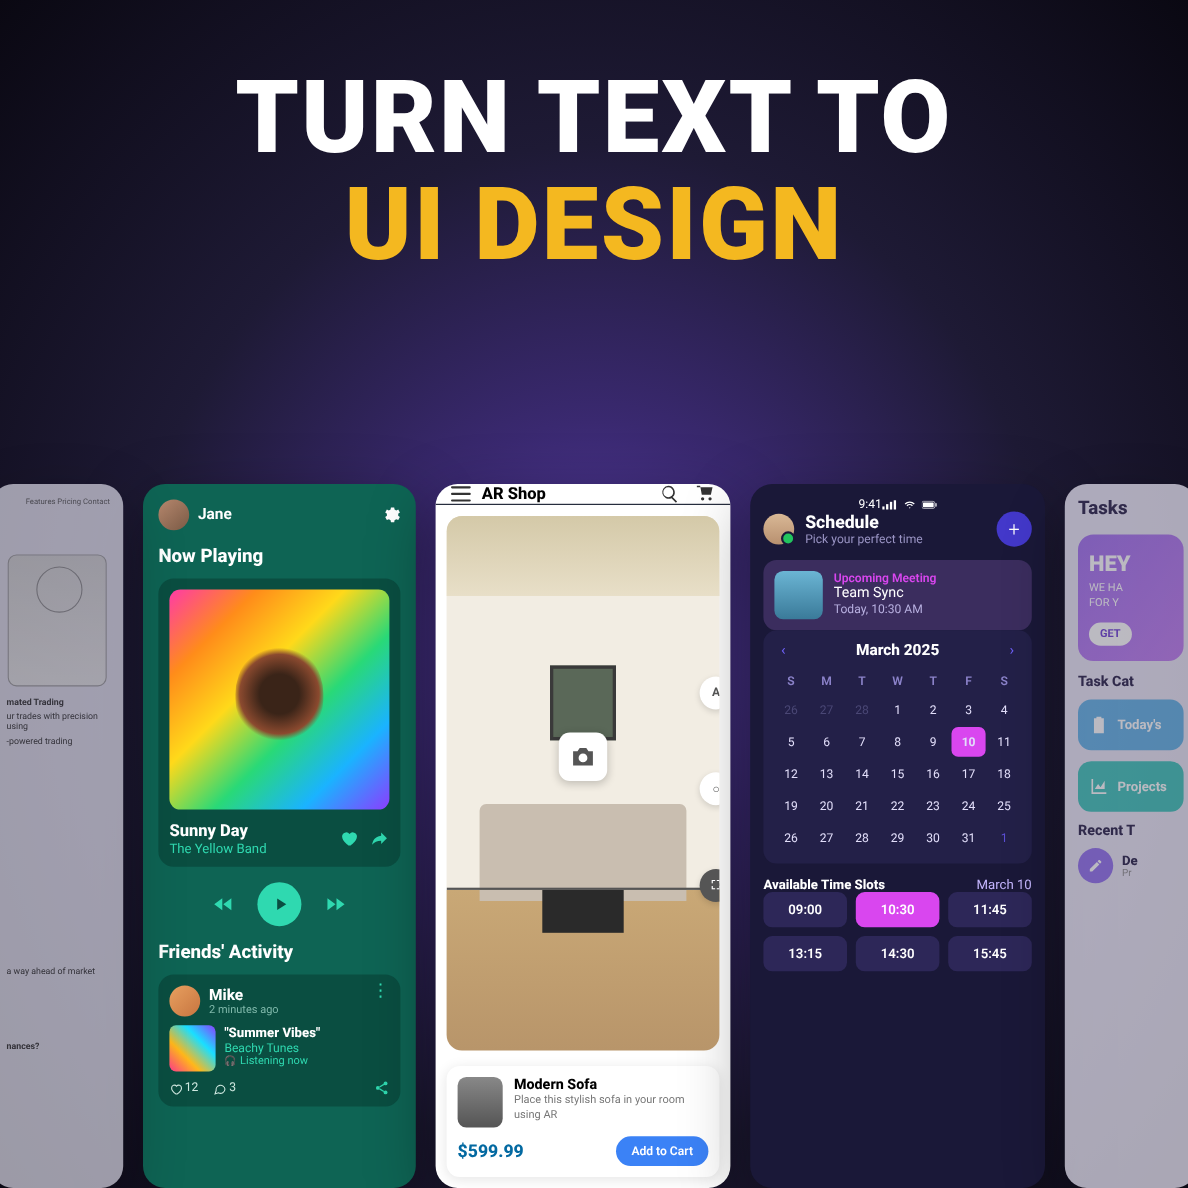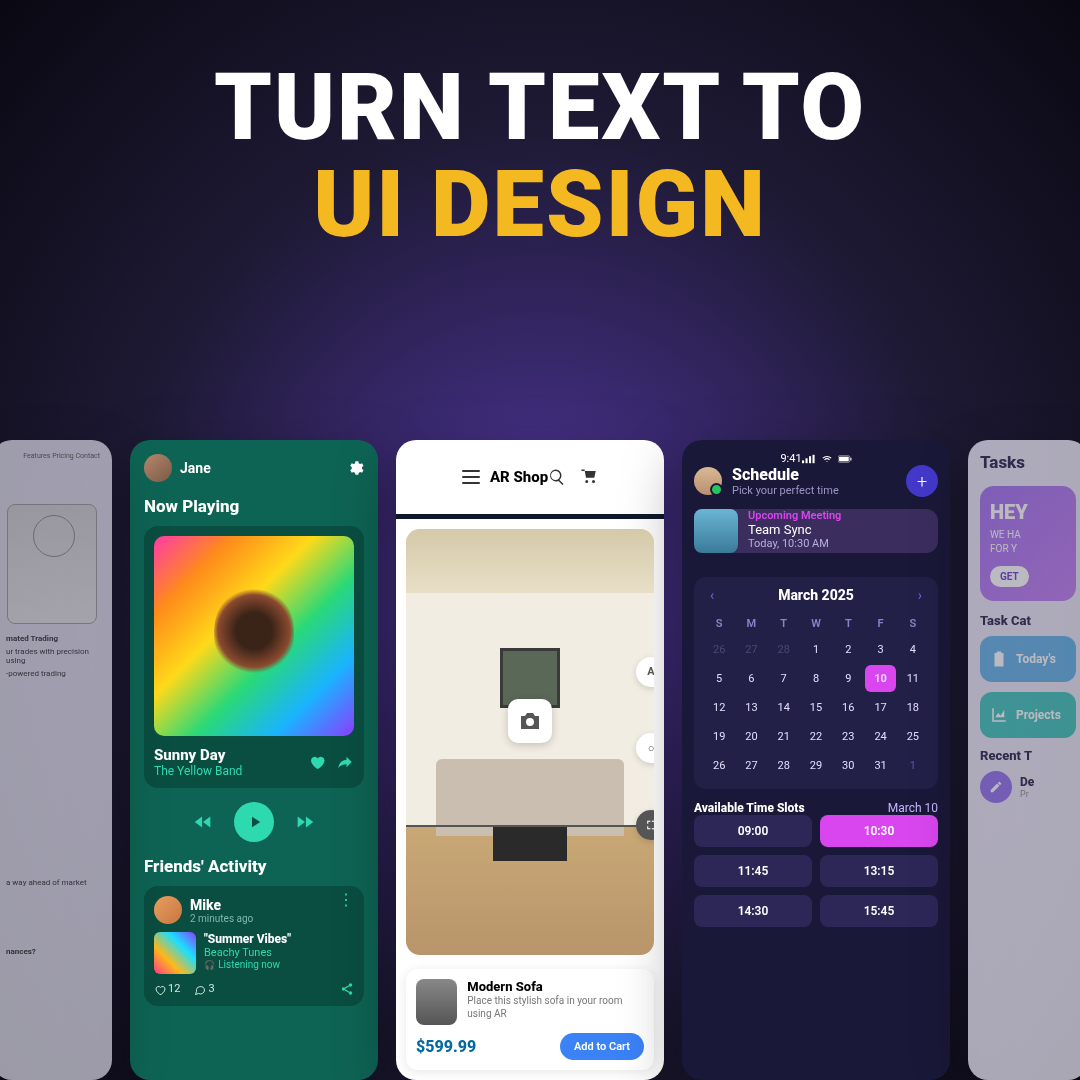--- a/index.html
+++ b/index.html
@@ -45,21 +45,21 @@
 .thumb{width:42px;height:42px;border-radius:6px;background:linear-gradient(45deg,#ff3b8c,#ffb81a,#1adfff,#8b3dff)}
 .friend-song .t{font-weight:800;font-size:12px}
 .friend-song .a{color:#2fd9b0;font-size:11px}
 .friend-song .st{color:#2fd9b0;font-size:10px;display:flex;align-items:center;gap:3px}
 .friend-song .st:before{content:'🎧';font-size:9px}
 .stats{display:flex;gap:14px;margin-top:8px;font-size:11px;color:#cfe8e0;align-items:center}
 .stats .hearticon,.stats .chaticon{width:12px;height:12px;fill:#cfe8e0;display:inline-block;vertical-align:middle;margin-right:2px}
 .stats .shr{margin-left:auto}
 
 .card-shop{width:268px;background:#fff;height:640px;display:flex;flex-direction:column}
-.shop-top{display:flex;align-items:center;justify-content:center;padding:28px 14px;border-bottom:5px solid #0f172a}
+.shop-top{display:flex;align-items:center;justify-content:space-between;padding:0 14px;border-bottom:1px solid #0f172a}
 .shop-top .left{display:flex;align-items:center;gap:10px}
 .burger{width:18px;height:14px;display:flex;flex-direction:column;justify-content:space-between}
 .burger span{height:2px;background:#333;border-radius:2px}
 .shop-top .title{font-weight:800;font-size:15px}
 .shop-top .right{display:flex;gap:14px}
 .shop-top svg{width:18px;height:18px;fill:#333}
 .ar-view{flex:1;margin:10px;border-radius:14px;overflow:hidden;position:relative;background:linear-gradient(#e8dfc8 0%,#e8dfc8 15%,#f5f1e8 15%,#f5f1e8 70%,#c9a876 70%,#b8956a 100%)}
 .ceiling{position:absolute;top:0;left:0;right:0;height:15%;background:linear-gradient(#d4c9a8,#e8dfc8)}
 .wall{position:absolute;top:15%;left:0;right:0;bottom:30%;background:#f2ede3}
 .picture{position:absolute;top:28%;left:38%;width:24%;height:14%;background:#5a6858;border:3px solid #3a3a3a}
@@ -82,40 +82,40 @@
 .card-sched{width:268px;background:#1a1838;height:640px;padding:12px;color:#fff}
 .status-bar{display:flex;justify-content:center;font-size:11px;font-weight:400;}
 .status-bar .icons{display:flex;gap:4px;align-items:center}
 .status-bar svg{width:14px;height:10px;fill:#fff}
 .sched-head{display:flex;align-items:center;gap:10px;margin-bottom:12px}
 .sched-head .avatar{background:linear-gradient(#d9b896,#b8906f);position:relative}
 .sched-head .avatar:after{content:'';position:absolute;bottom:-1px;right:-1px;width:9px;height:9px;background:#22c55e;border:2px solid #1a1838;border-radius:50%}
 .sched-head .t{font-weight:800;font-size:16px}
 .sched-head .s{font-size:11px;color:#9a94c4}
 .add-btn{margin-left:auto;width:32px;height:32px;background:#4338ca;border-radius:50%;display:flex;align-items:center;justify-content:center;color:#fff;font-size:18px;font-weight:300}
-.meeting{background:#3b2d5e;border-radius:12px;display:flex;gap:10px;margin-bottom:24px}
+.meeting{background:#3b2d5e;border-radius:12px;padding:10px;display:flex;gap:10px;margin-bottom:0}
 .meeting .thumb{width:44px;height:44px;border-radius:8px;background:linear-gradient(#6bb5d4,#3a7a99)}
 .meeting .lbl{color:#d946ef;font-size:11px;font-weight:600}
 .meeting .t{font-weight:400;font-size:13px}
 .meeting .dt{font-size:11px;color:#b8b0e0}
 .cal{background:#232048;border-radius:12px;padding:10px}
 .cal-head{display:flex;justify-content:space-between;align-items:center;margin-bottom:10px}
 .cal-head .m{font-weight:800;font-size:14px}
 .chev{color:#6d5ff5;font-size:14px;padding:0 6px;cursor:pointer}
 .cal-grid{display:grid;grid-template-columns:repeat(7,1fr);gap:2px;text-align:center;font-size:11px}
 .cal-grid .dow{color:#8b82c9;font-weight:600;padding:4px 0}
 .cal-grid .d{padding:7px 0;color:#e2defa;border-radius:6px}
 .cal-grid .d.prev{color:#4a4775}
 .cal-grid .d.next{color:#5b4fd4}
 .cal-grid .d.sel{background:#d946ef;font-weight:700}
 .slots{margin-top:12px}
 .slots-head{display:flex;justify-content:space-between;font-size:12px;margin-bottom:0}
 .slots-head .t{font-weight:800}
 .slots-head .dt{color:#c4b5fd}
-.slot-grid{display:grid;grid-template-columns:repeat(2,1fr);gap:8px}
+.slot-grid{display:grid;grid-template-columns:repeat(3,1fr);gap:8px}
 .slot{background:#2d2758;border-radius:8px;padding:9px 0;text-align:center;font-size:12px;font-weight:600}
 .slot.sel{background:#d946ef}
 
 .card-tasks{width:120px;height:640px;background:#ece9f7;margin-right:-40px;opacity:.7;padding:12px;color:#3a3358}
 .card-tasks .title{font-weight:800;font-size:17px;margin-bottom:14px}
 .hey-card{background:linear-gradient(135deg,#a97cf0,#c588f2);border-radius:14px;padding:14px 10px;color:#fff;margin-bottom:12px}
 .hey-card .h{font-weight:900;font-size:20px}
 .hey-card .s{font-size:10px;margin-top:4px;line-height:1.4}
 .hey-card .btn{background:#fff;color:#7a4fd8;font-size:10px;font-weight:700;border-radius:999px;padding:5px 10px;display:inline-block;margin-top:10px}
 .cat-title{font-weight:800;font-size:13px;margin:8px 0}

